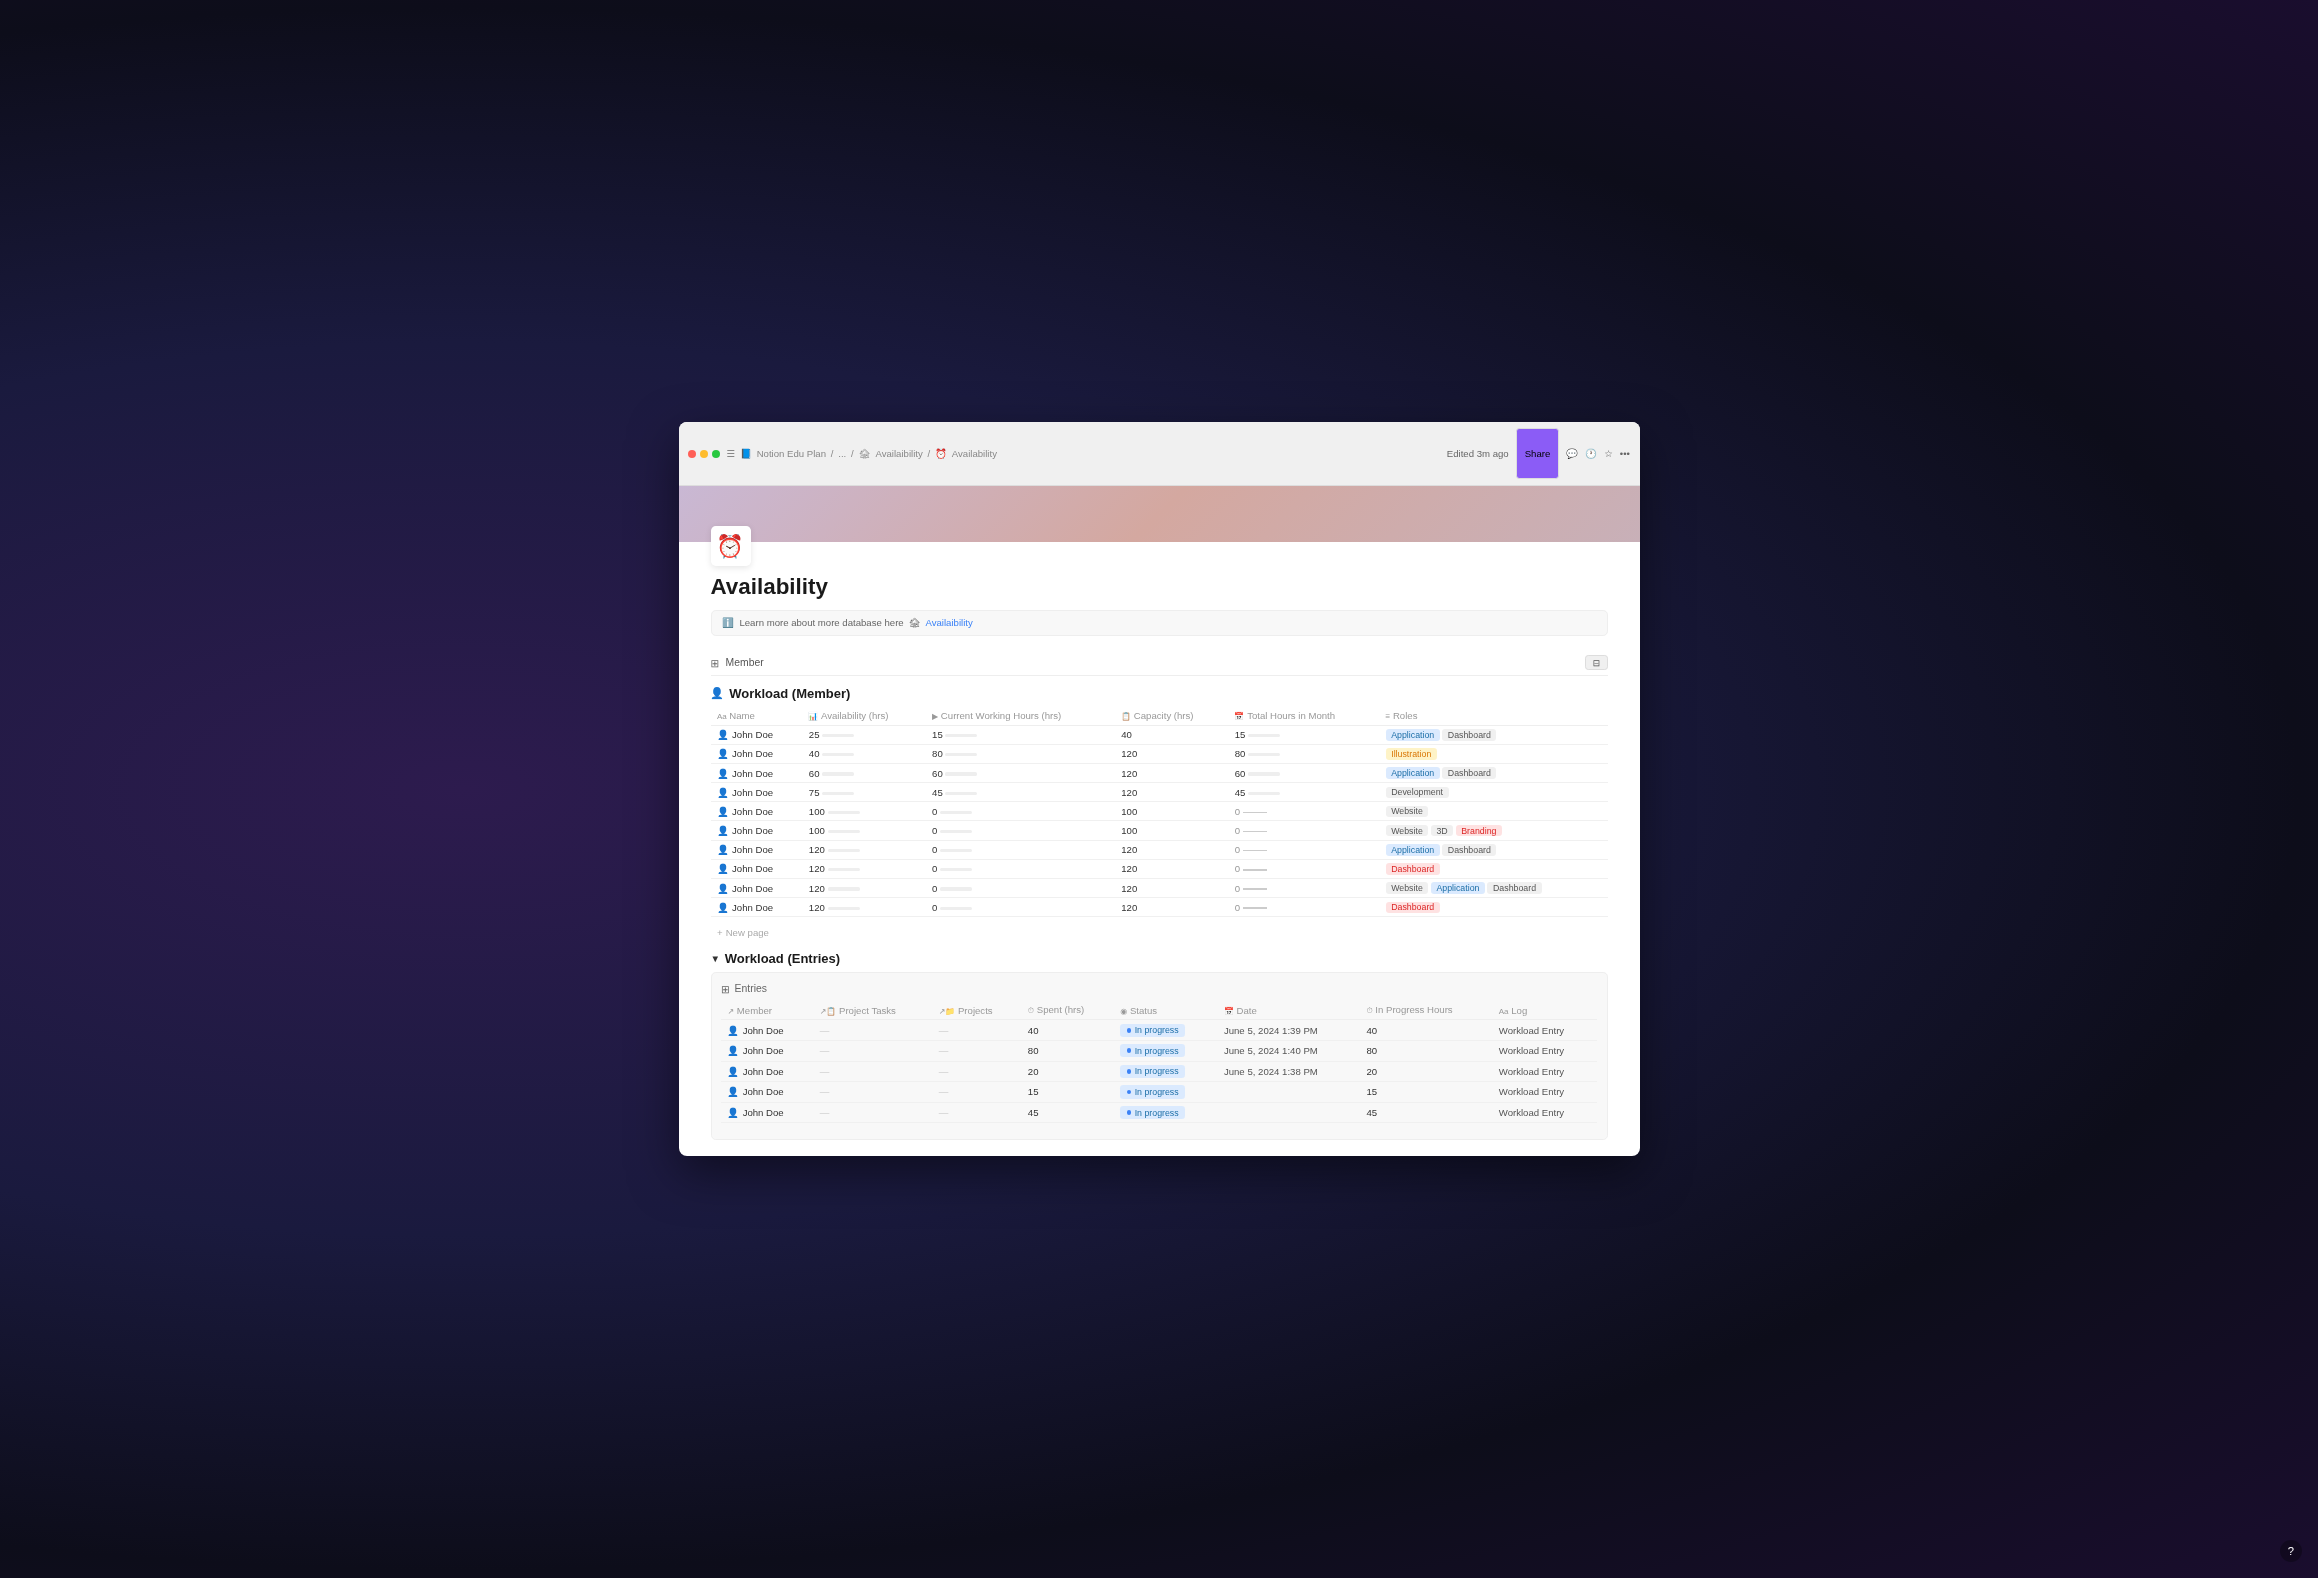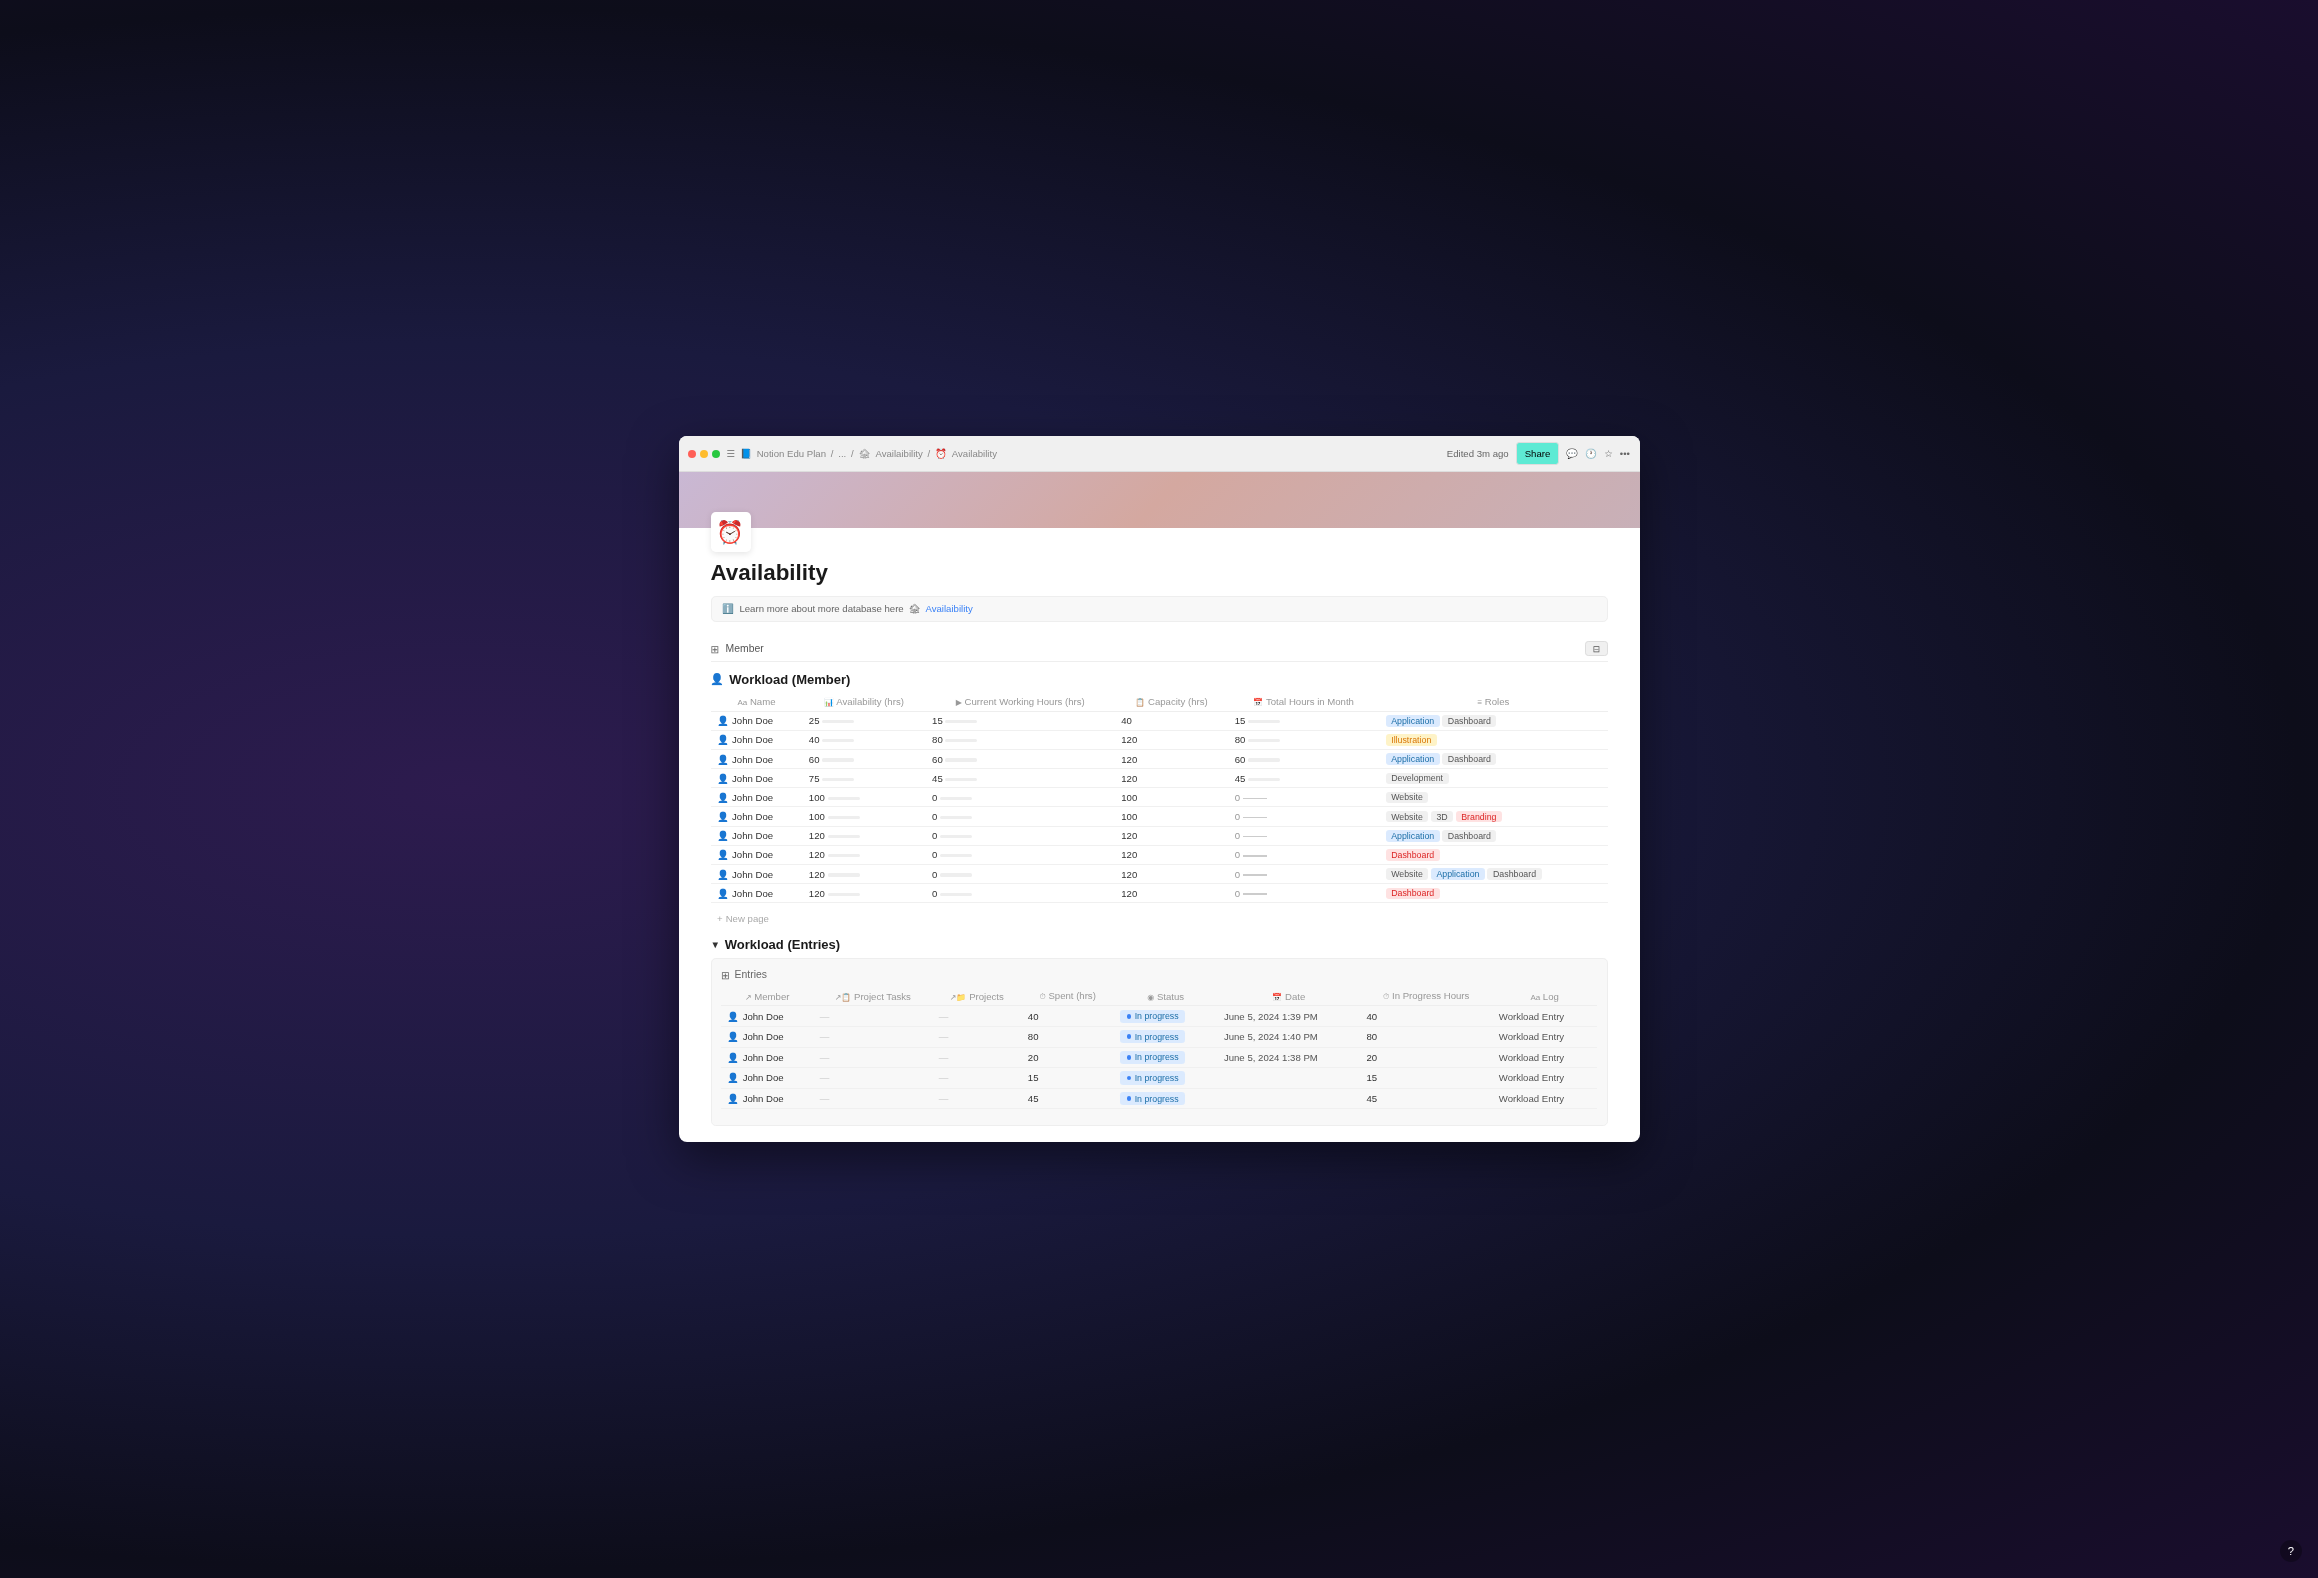--- a/index.html
+++ b/index.html
@@ -89,21 +89,21 @@
       width: 100%;
       overflow-x: auto;
       margin-bottom: 6.4px;
     }
     table {
       width: 100%;
       border-collapse: collapse;
       font-size: 9.6px;
     }
     th {
-      text-align: center;
+      text-align: left;
       padding: 3.2px 6.4px;
       color: #999;
       font-weight: 400;
       border-bottom: 0.8px solid #eee;
       white-space: nowrap;
     }
     td {
       padding: 3.2px 6.4px;
       color: #333;
       border-bottom: 0.8px solid #f0f0f0;
@@ -192,21 +192,21 @@
       <span>...</span>
       <span>/</span>
       <span>🏚</span>
       <span>Availaibility</span>
       <span>/</span>
       <span>⏰</span>
       <span>Availability</span>
     </div>
     <div class="browser-actions">
       <span>Edited 3m ago</span>
-      <button style="background:#5eead4; border:0.8px solid #ddd; border-radius:3.2px; padding:5px 8px; cursor:pointer; font-size:9.6px;">Share</button>
+      <button style="background:#8b5cf6; border:0.8px solid #ddd; border-radius:3.2px; padding:19px 8px; cursor:pointer; font-size:9.6px;">Share</button>
       <span>💬</span>
       <span>🕐</span>
       <span>☆</span>
       <span>•••</span>
     </div>
   </div>
 
   <div class="header-banner"></div>
 
   <div class="page-icon">⏰</div>

